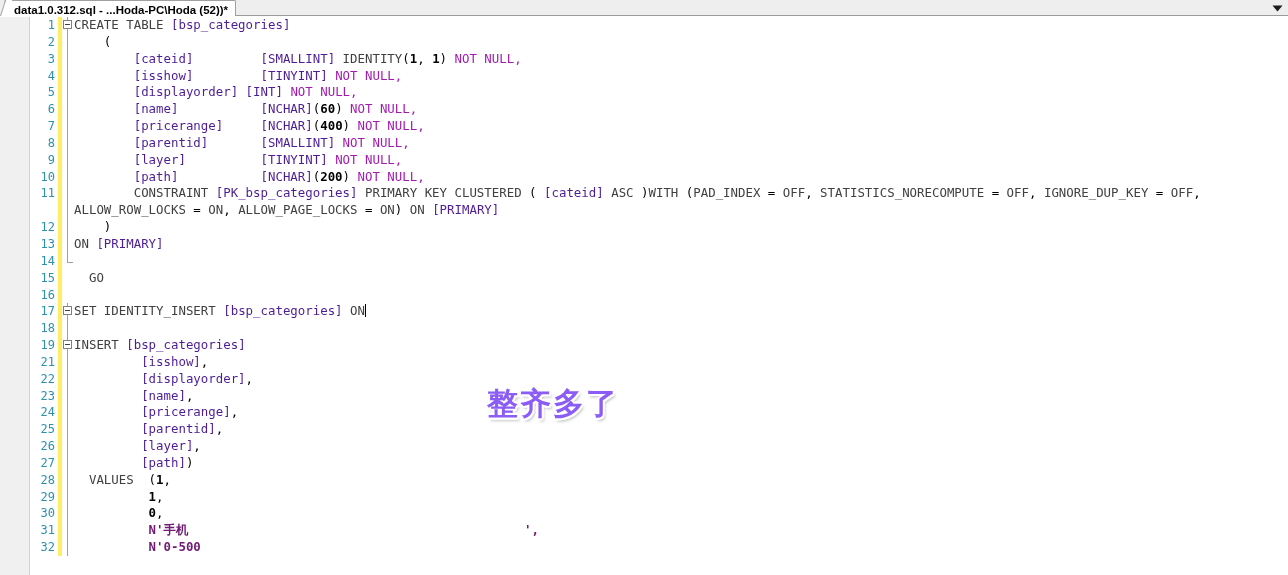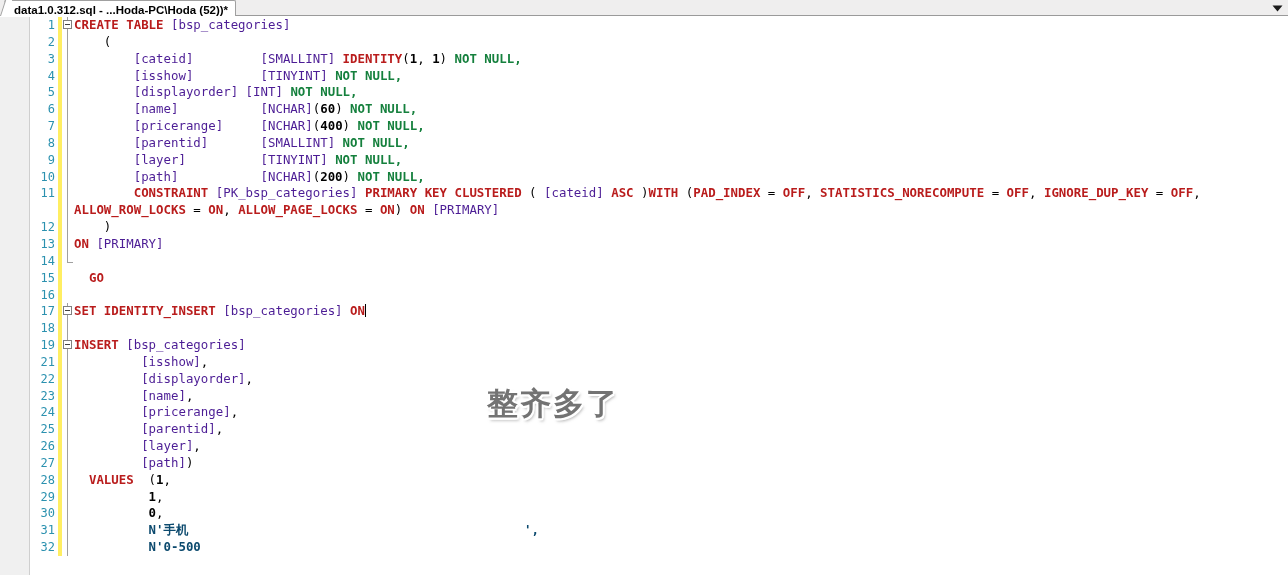--- a/index.html
+++ b/index.html
@@ -75,37 +75,37 @@
     border:1px solid #808080;background:#ffffff;box-sizing:border-box;
   }
   .fold-box::before{
     content:"";position:absolute;left:1px;top:3px;width:5px;height:1px;background:#404040;
   }
   .ltext{
     position:absolute;left:74px;top:0;height:16.85px;color:#000000;
   }
 
   
-  .kw{color:#b91c1c;font-weight:bold;}
+  .kw{color:#404040;font-weight:normal;}
   .br{color:#4c1d95;}
-  .gy{color:#15803d;font-weight:bold;}
+  .gy{color:#a21caf;}
   .nm{color:#000000;font-weight:bold;}
-  .st{color:#0c4a6e;font-weight:bold;}
+  .st{color:#701a75;font-weight:bold;}
   .pl{color:#000000;}
 
   .caret{
     display:inline-block;width:1px;height:13px;background:#000000;
     vertical-align:-2px;margin-left:0px;
   }
 
   
   .annotation{
     position:absolute;left:487px;top:383px;
     font-family:Liberation Mono, monospace;
-    font-size:31px;font-weight:bold;color:#737373;letter-spacing:2px;
+    font-size:31px;font-weight:bold;color:#8b5cf6;letter-spacing:2px;
     text-shadow:
       -1.5px -1.5px 0 #ffffff, 1.5px -1.5px 0 #ffffff,
       -1.5px  1.5px 0 #ffffff, 1.5px  1.5px 0 #ffffff,
       0 -2px 0 #ffffff, 0 2px 0 #ffffff, -2px 0 0 #ffffff, 2px 0 0 #ffffff,
       2px 3px 3px rgba(120,120,120,0.55);
     white-space:nowrap;
   }
 </style>
 </head>
 <body>

